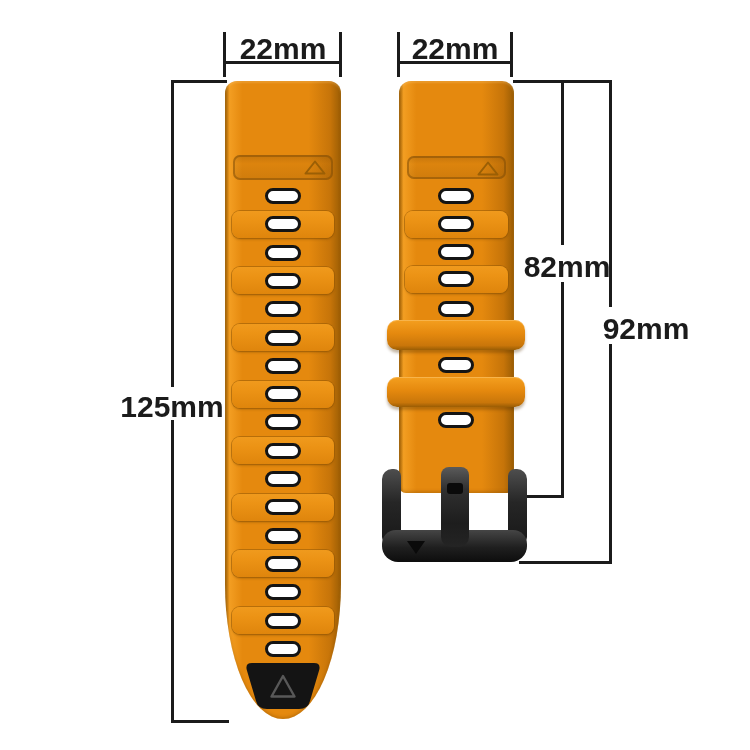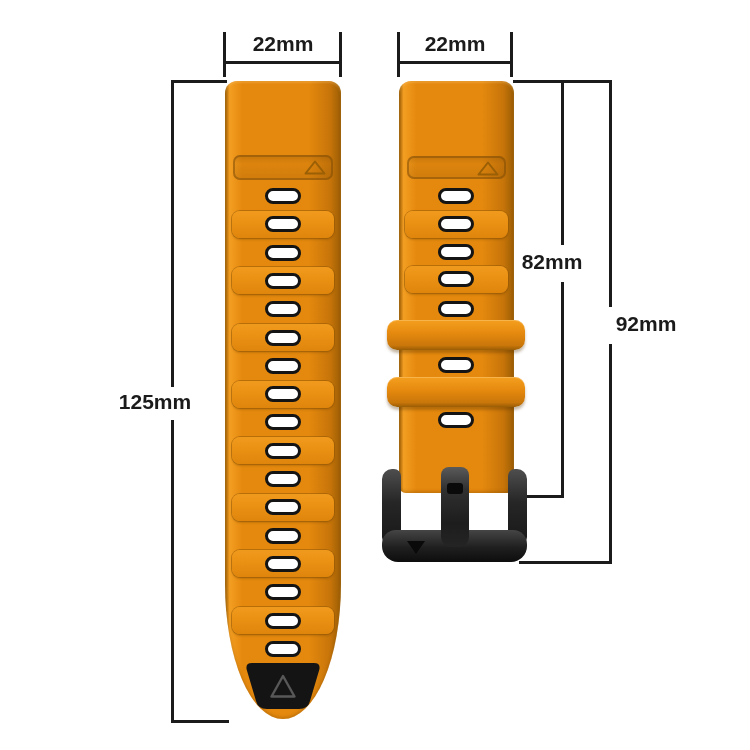--- a/index.html
+++ b/index.html
@@ -2,21 +2,21 @@
 <html style="--orange: #E5890E; --orange-light: #F39E22; --orange-dark: #C67409; --orange-deep: #9A5D04; --band: #EC9315; --hole-fill: #FFFFFF; --hole-border: #141414; --tip: #141414; --buckle: #181818; --line: #1B1B1B; --bg: #FFFFFF;"><head>
 <meta charset="utf-8">
 <style>
   html,body{margin:0;padding:0;background:#fff;}
   .canvas{position:relative;width:750px;height:750px;background:var(--bg,#ffffff);
           font-family:"Liberation Sans",sans-serif;overflow:hidden;}
 
   
   .ln{position:absolute;background:var(--line,#1b1b1b);}
   .dim-label{position:absolute;width:110px;text-align:center;font-weight:bold;
-             font-size:21px;line-height:1.05;color:var(--line,#1b1b1b);}
+             font-size:30px;line-height:1.05;color:var(--line,#1b1b1b);}
 
   
   .strap{position:absolute;
          background:linear-gradient(90deg,var(--orange-deep,#9A5D04) 0,
             var(--orange-light,#F39E22) 4%,var(--orange,#E5890E) 15%,
             var(--orange,#E5890E) 72%,var(--orange-dark,#C67409) 91%,
             var(--orange-deep,#9A5D04) 100%);
          box-shadow:inset 0 2px 2px rgba(255,210,140,.25), inset 0 -2px 3px rgba(120,70,4,.3);}
   #left-strap{left:225px;top:81px;width:116px;height:638px;
               border-radius:12px 12px 58px 58px/12px 12px 135px 135px;}
@@ -81,28 +81,28 @@
     <div class="ln" style="left:510px;top:32px;width:3px;height:45px"></div>
     <div class="ln" style="left:397px;top:61px;width:116px;height:3px"></div>
     <div class="dim-label" style="left:400px;top:33px">22mm</div>
   </div>
 
   <div>
     <div class="ln" style="left:171px;top:80px;width:56px;height:3px"></div>
     <div class="ln" style="left:171px;top:80px;width:3px;height:307px"></div>
     <div class="ln" style="left:171px;top:420px;width:3px;height:302px"></div>
     <div class="ln" style="left:171px;top:720px;width:58px;height:3px"></div>
-    <div class="dim-label" style="left:100px;top:391px">125mm</div>
+    <div class="dim-label" style="left:117px;top:391px">125mm</div>
   </div>
 
   <div>
     <div class="ln" style="left:561px;top:82px;width:3px;height:163px"></div>
     <div class="ln" style="left:561px;top:282px;width:3px;height:215px"></div>
     <div class="ln" style="left:526px;top:495px;width:38px;height:3px"></div>
-    <div class="dim-label" style="left:497px;top:251px">82mm</div>
+    <div class="dim-label" style="left:512px;top:251px">82mm</div>
   </div>
 
   <div>
     <div class="ln" style="left:513px;top:80px;width:99px;height:3px"></div>
     <div class="ln" style="left:609px;top:82px;width:3px;height:225px"></div>
     <div class="ln" style="left:609px;top:344px;width:3px;height:219px"></div>
     <div class="ln" style="left:519px;top:561px;width:93px;height:3px"></div>
     <div class="dim-label" style="left:591px;top:313px">92mm</div>
   </div>
 

